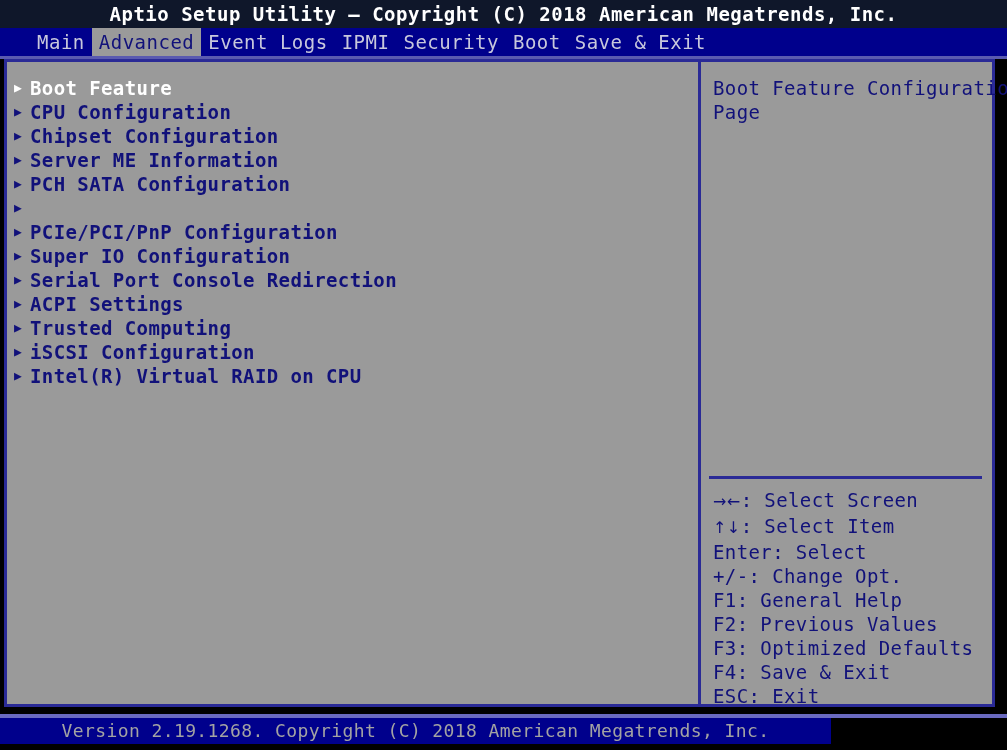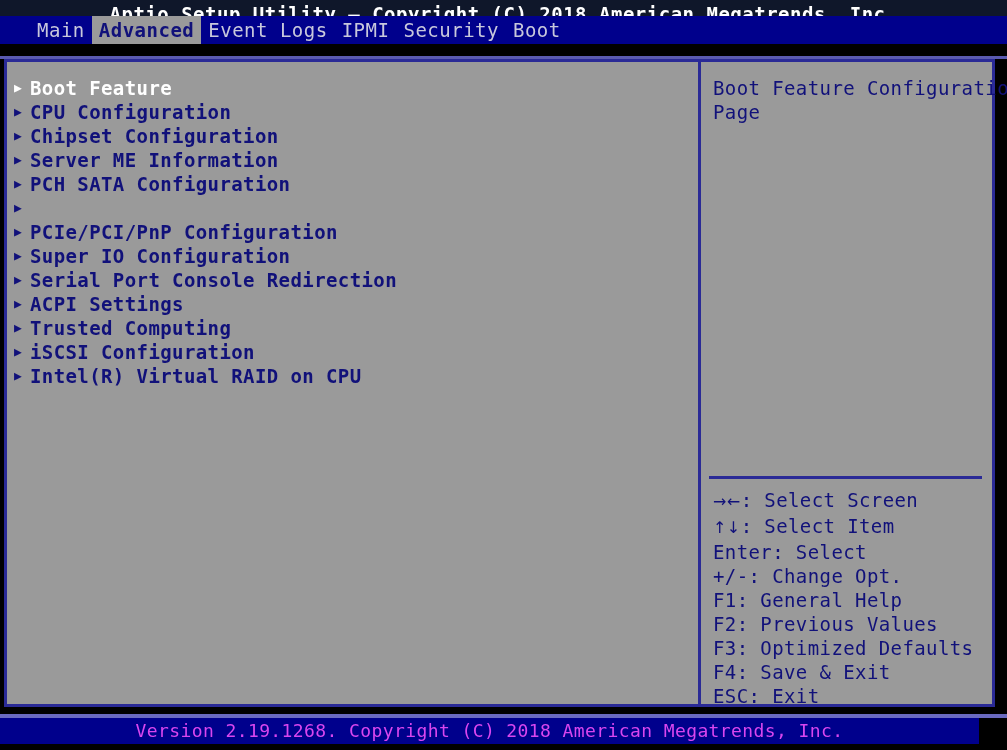--- a/index.html
+++ b/index.html
@@ -35,42 +35,41 @@
     text-align: center;
     letter-spacing: 0.5px;
     white-space: pre;
     font-weight: bold;
   }
 
   
   .menubar {
     position: absolute;
     left: 0;
-    top: 16px;
+    top: 28px;
     width: 1007px;
     height: 28px;
     background: #00008c;
     display: flex;
     align-items: center;
     padding-left: 30px;
     box-sizing: border-box;
   }
   .tab {
     font-size: 19px;
     line-height: 28px;
     height: 28px;
     color: #c8c8dc;
     padding: 0 7px;
     white-space: pre;
     letter-spacing: 0.5px;
   }
   .tab.active {
     background: #9a9a9a;
     color: #11117a;
-    font-weight: bold;
   }
 
   
   .menu-underline {
     position: absolute;
     left: 0;
     top: 56px;
     width: 1007px;
     height: 3px;
     background: #5a5ab0;
@@ -182,24 +181,24 @@
   .legend .keyglyph {
     font-family: "DejaVu Sans", sans-serif;
     font-size: 16px;
   }
 
   
   .footer {
     position: absolute;
     left: 0;
     top: 718px;
-    width: 979px;
+    width: 831px;
     height: 26px;
     background: #00008c;
-    color: #d946ef;
+    color: #a3a3a3;
     font-size: 18px;
     line-height: 26px;
     text-align: center;
     white-space: pre;
     letter-spacing: 0.4px;
   }
   .footer-topline {
     position: absolute;
     left: 0;
     top: 714px;
@@ -215,20 +214,21 @@
 
   <div class="titlebar">Aptio Setup Utility – Copyright (C) 2018 American Megatrends, Inc.</div>
 
   <div class="menubar" id="menubar">
       <div class="tab">Main</div>
       <div class="tab active">Advanced</div>
       <div class="tab">Event Logs</div>
       <div class="tab">IPMI</div>
       <div class="tab">Security</div>
       <div class="tab">Boot</div>
+      <div class="tab">Save &amp; Exit</div>
     </div>
   <div class="menu-underline"></div>
 
   <div class="frame">
     <div class="frame-inner">
 
       <div class="left-panel" id="menulist">
           <div class="menu-item selected"><span class="tri">▶</span><span class="mlabel">Boot Feature</span></div>
           <div class="menu-item"><span class="tri">▶</span><span class="mlabel">CPU Configuration</span></div>
           <div class="menu-item"><span class="tri">▶</span><span class="mlabel">Chipset Configuration</span></div>

